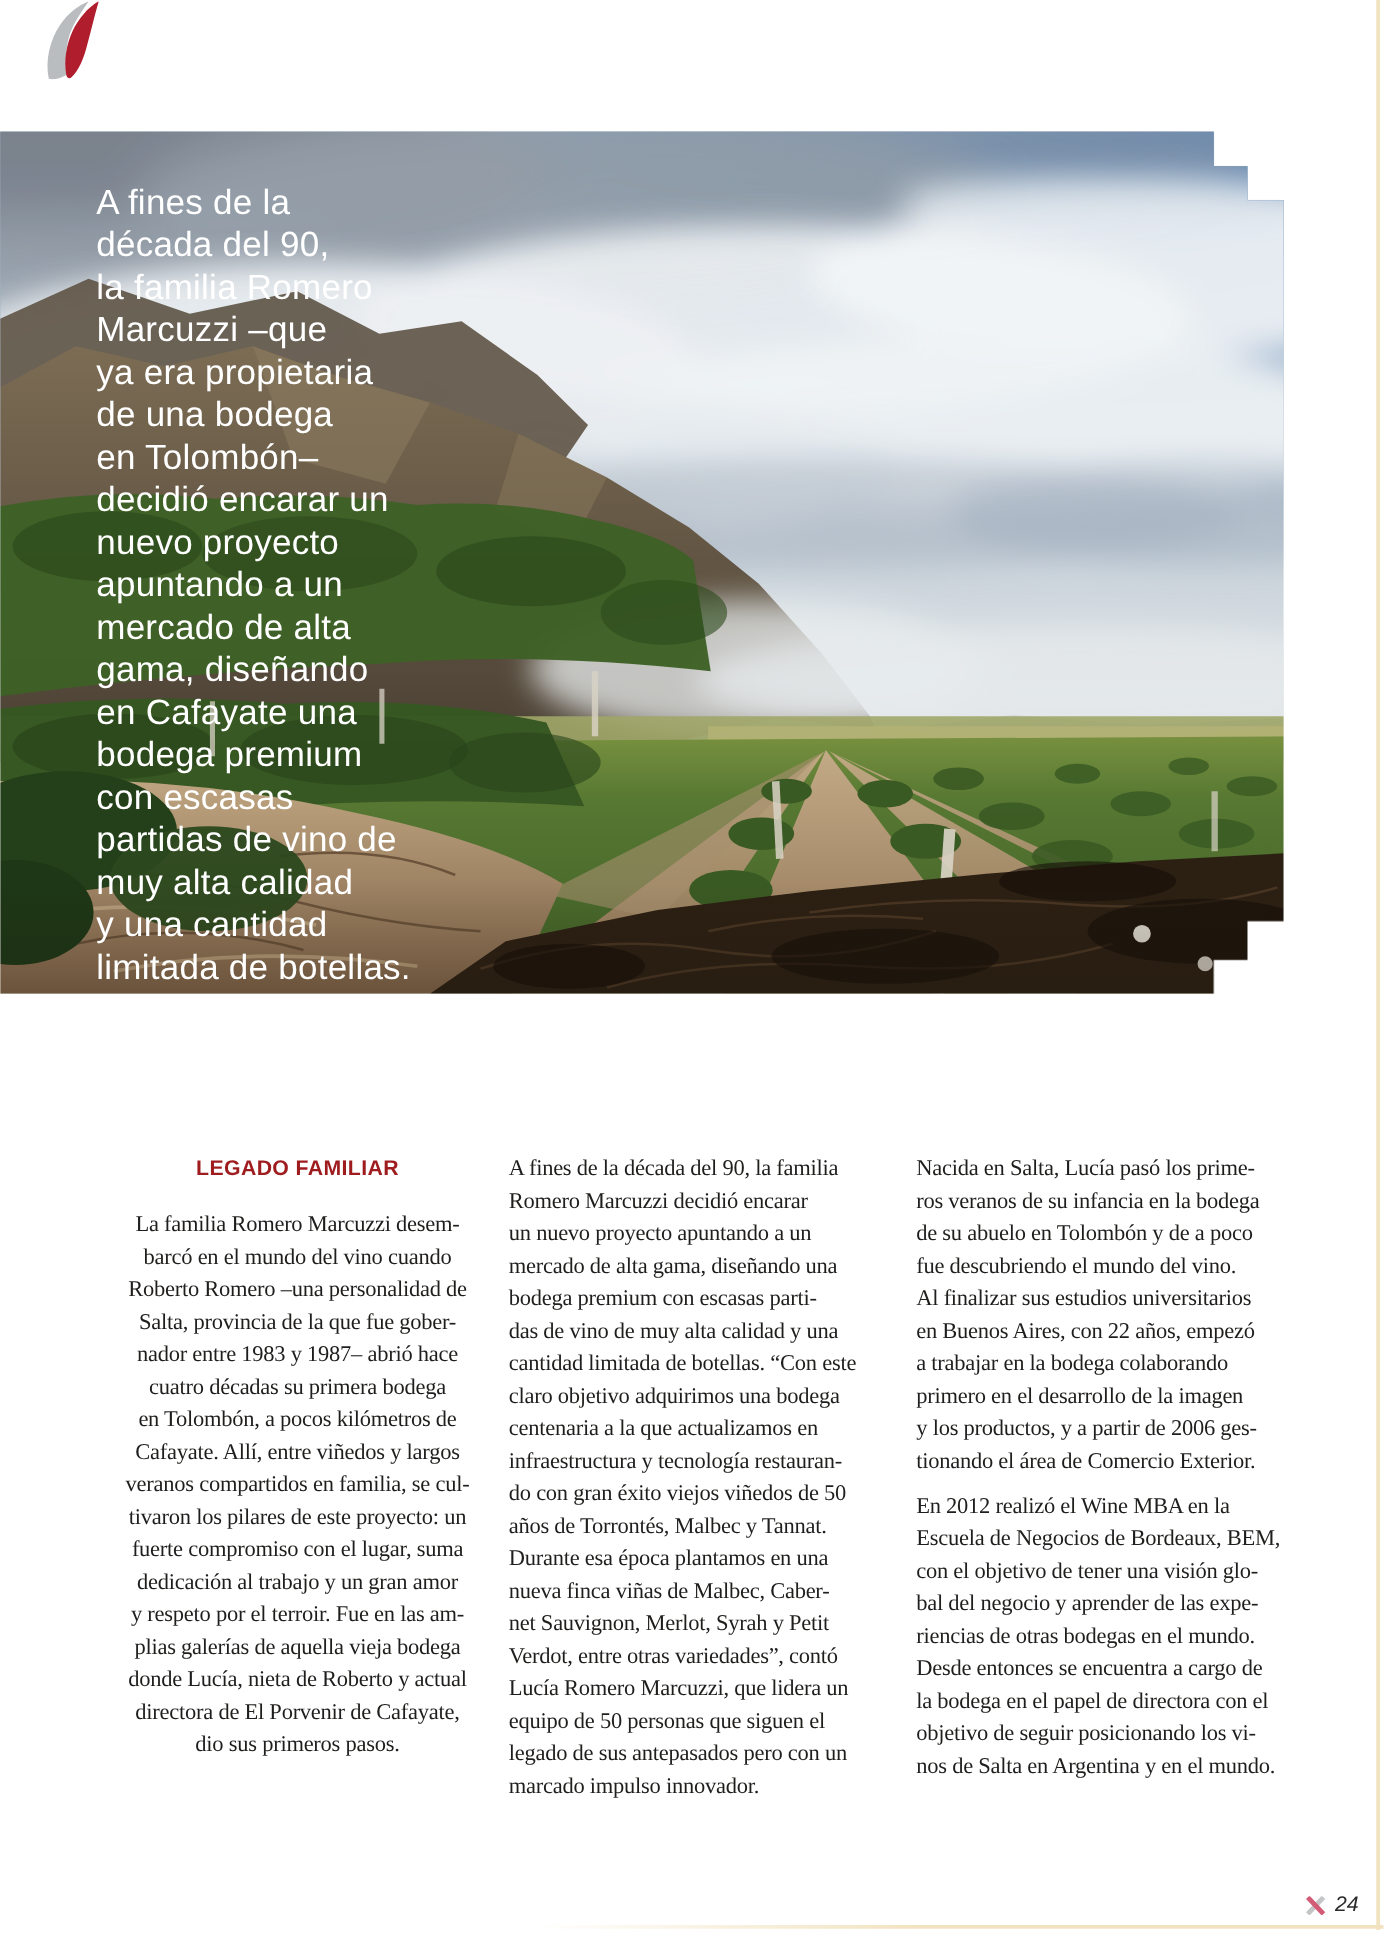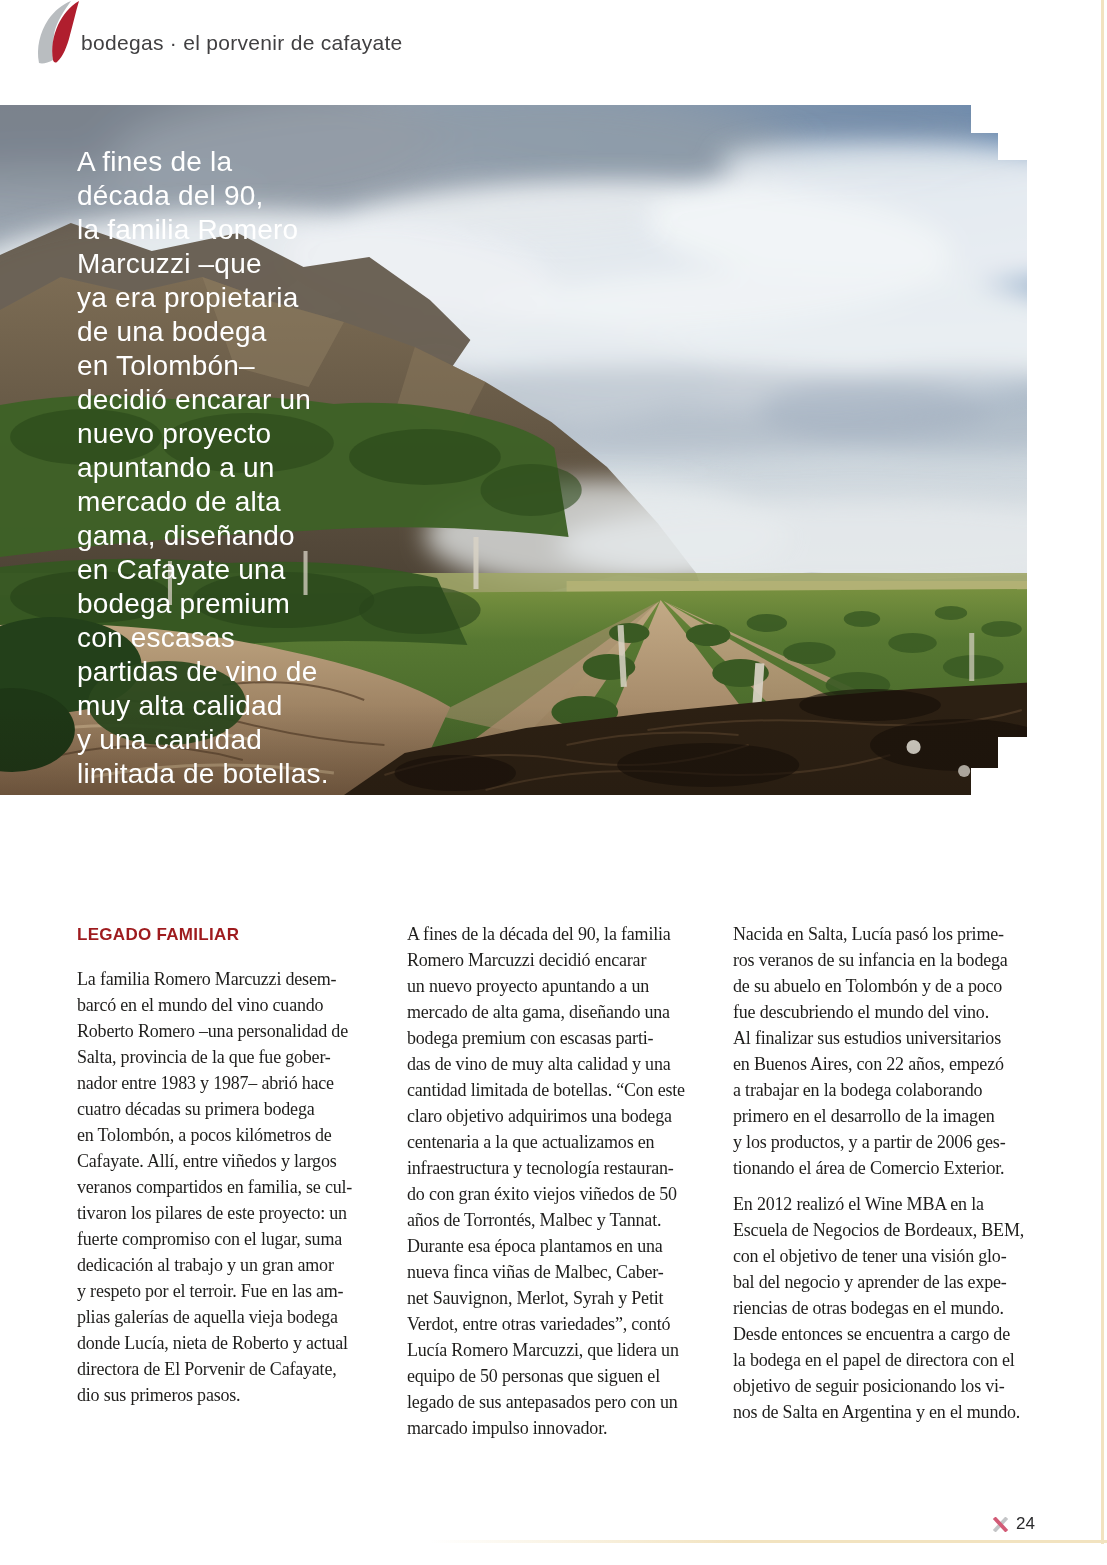--- a/index.html
+++ b/index.html
@@ -21,52 +21,51 @@
     padding-left:12px;
   }
   .hero-art{position:absolute;left:0;top:0;width:100%;height:100%;display:block;}
   .hero-quote{
     position:absolute;left:77px;top:40px;width:370px;
     font-size:28px;line-height:34px;font-weight:300;letter-spacing:.2px;
     color:var(--quote_white,#ffffff);white-space:pre-line;
   }
   
   .col{position:absolute;width:322px;}
-  .col1{left:77px;top:925px;}
+  .col1{left:77px;top:925px;text-align:center;}
   .col2{left:407px;top:921px;}
   .col3{left:733px;top:921px;}
   .section-heading{
     margin:0 0 21px 0;font-family:"Liberation Sans",sans-serif;font-size:17px;font-weight:700;
     letter-spacing:.3px;color:var(--heading_red,#9E1B1E);
   }
   .col p{
     margin:0;font-family:Liberation Serif, serif;font-size:18px;line-height:26px;
     letter-spacing:-.2px;color:var(--body_text,#1F1E1C);white-space:pre-line;
   }
   .col3 .p1{margin-bottom:10px;}
   
-  .page-footer{position:absolute;left:992px;top:1516px;display:flex;align-items:center;gap:7px;}
+  .page-footer{position:absolute;left:1044px;top:1516px;display:flex;align-items:center;gap:7px;font-style:italic;}
   .footer-x{display:block;}
   .page-number{font-size:17px;line-height:16px;color:var(--page_number,#2A2A2C);}
   
   .edge-right{position:absolute;left:1101px;top:0;width:3px;height:1544px;
     background:var(--edge_cream,#F2E3C0);}
   .edge-bottom{position:absolute;left:430px;top:1540px;width:677px;height:3px;
     background:linear-gradient(90deg, rgba(242,227,192,0), var(--edge_cream,#F2E3C0) 45%);}
 </style>
 </head>
 <body>
 
 <div class="page">
 
   <svg class="brand-logo" viewBox="0 0 45 63" aria-hidden="true">
     <path d="M3 62 C 0 47 4 31 12 19 C 18 10 27 3 35 0 C 28 10 21 20 18.5 31 C 16.5 41 16 51 17 59 C 12 62 6.5 63 3 62 Z" style="fill:var(--logo_gray,#B9BDC0)"></path>
     <path d="M17 59 C 15 47 17 35 22 24 C 26.5 14.5 34 5 43 0 C 39.5 12 37 23 34 34 C 31 46 27 55.5 21 61 C 19 62.3 17.5 61 17 59 Z" style="fill:var(--logo_red,#B01E2E)"></path>
   </svg>
-  <div class="brand-text">bodegas · el porvenir de cafayate</div>
 
   <figure class="hero">
     <svg class="hero-art" viewBox="0 0 1027 690" preserveAspectRatio="none" aria-hidden="true">
       <defs>
         <linearGradient id="sky" x1="0" y1="0" x2="0" y2="1">
           <stop offset="0" stop-color="#93A4B4"></stop>
             <stop offset="0.35" stop-color="#A9B9C7"></stop>
           <stop offset="0.7" stop-color="#CDD6DD"></stop>
             <stop offset="1" stop-color="#DFE3E5"></stop>
         </linearGradient>

